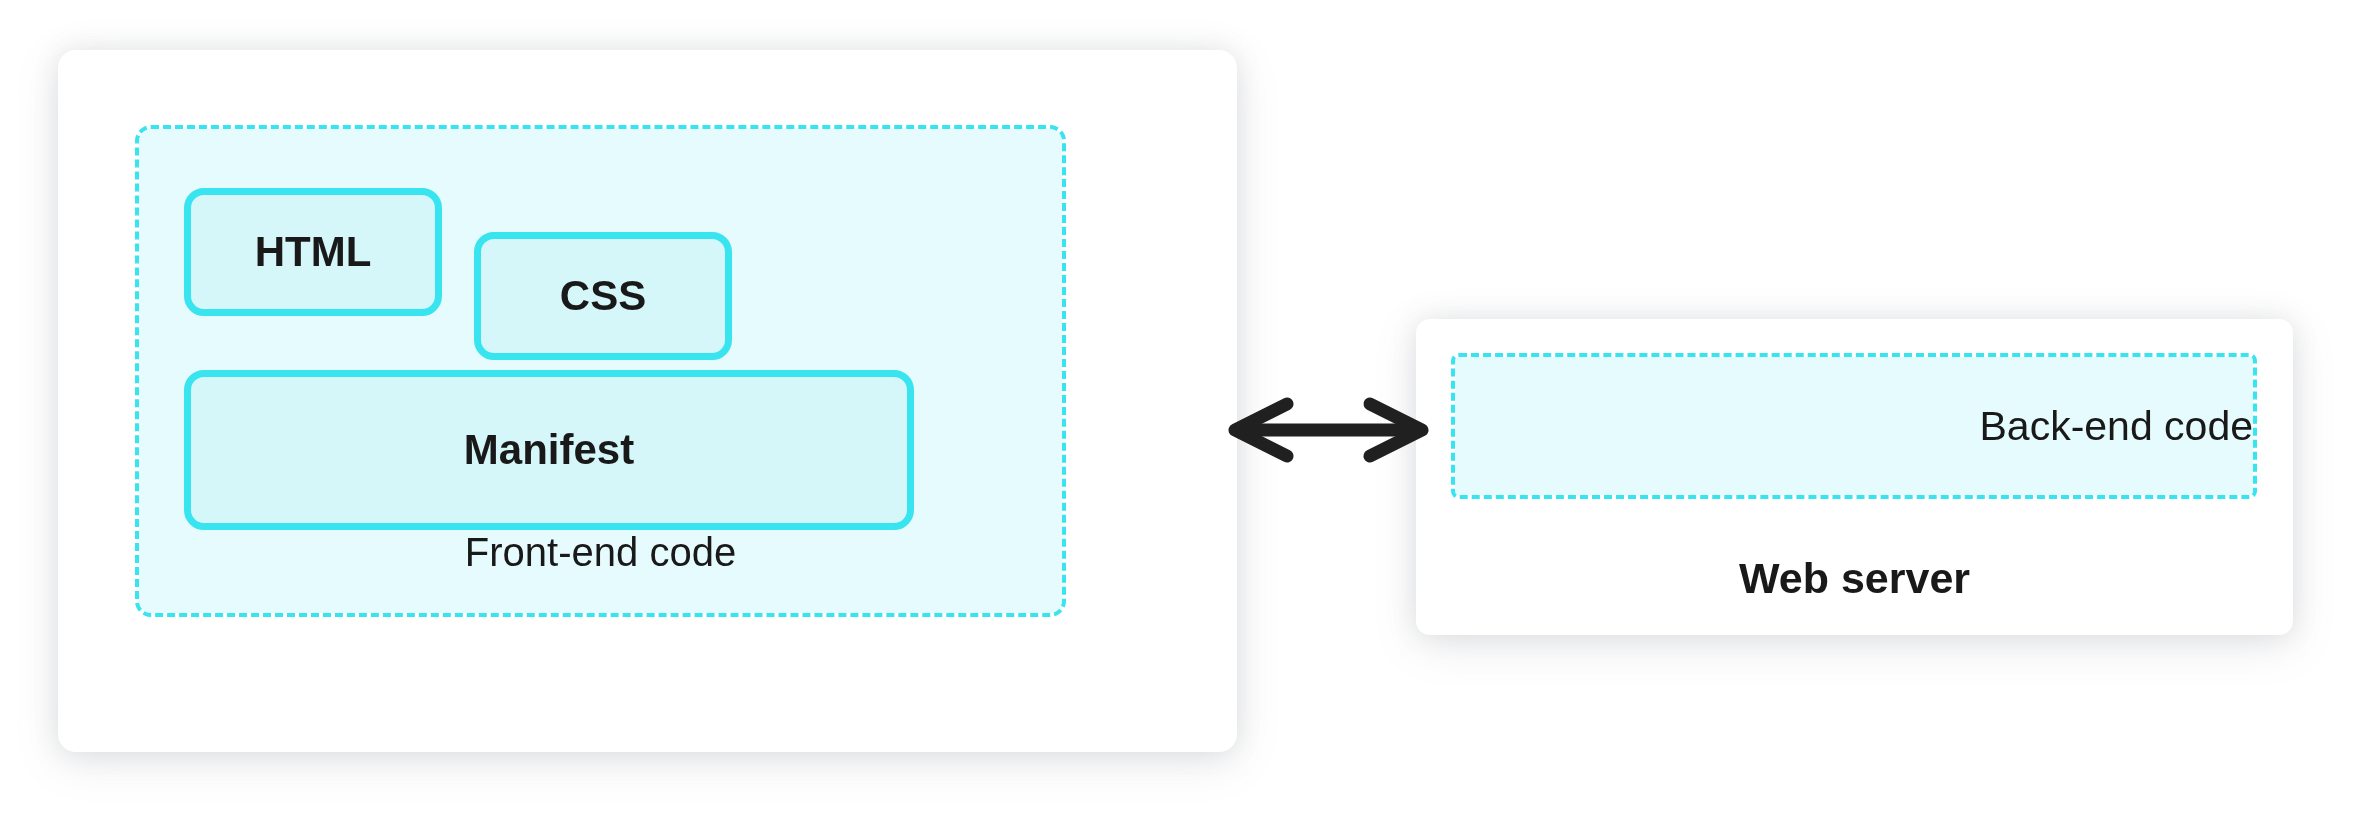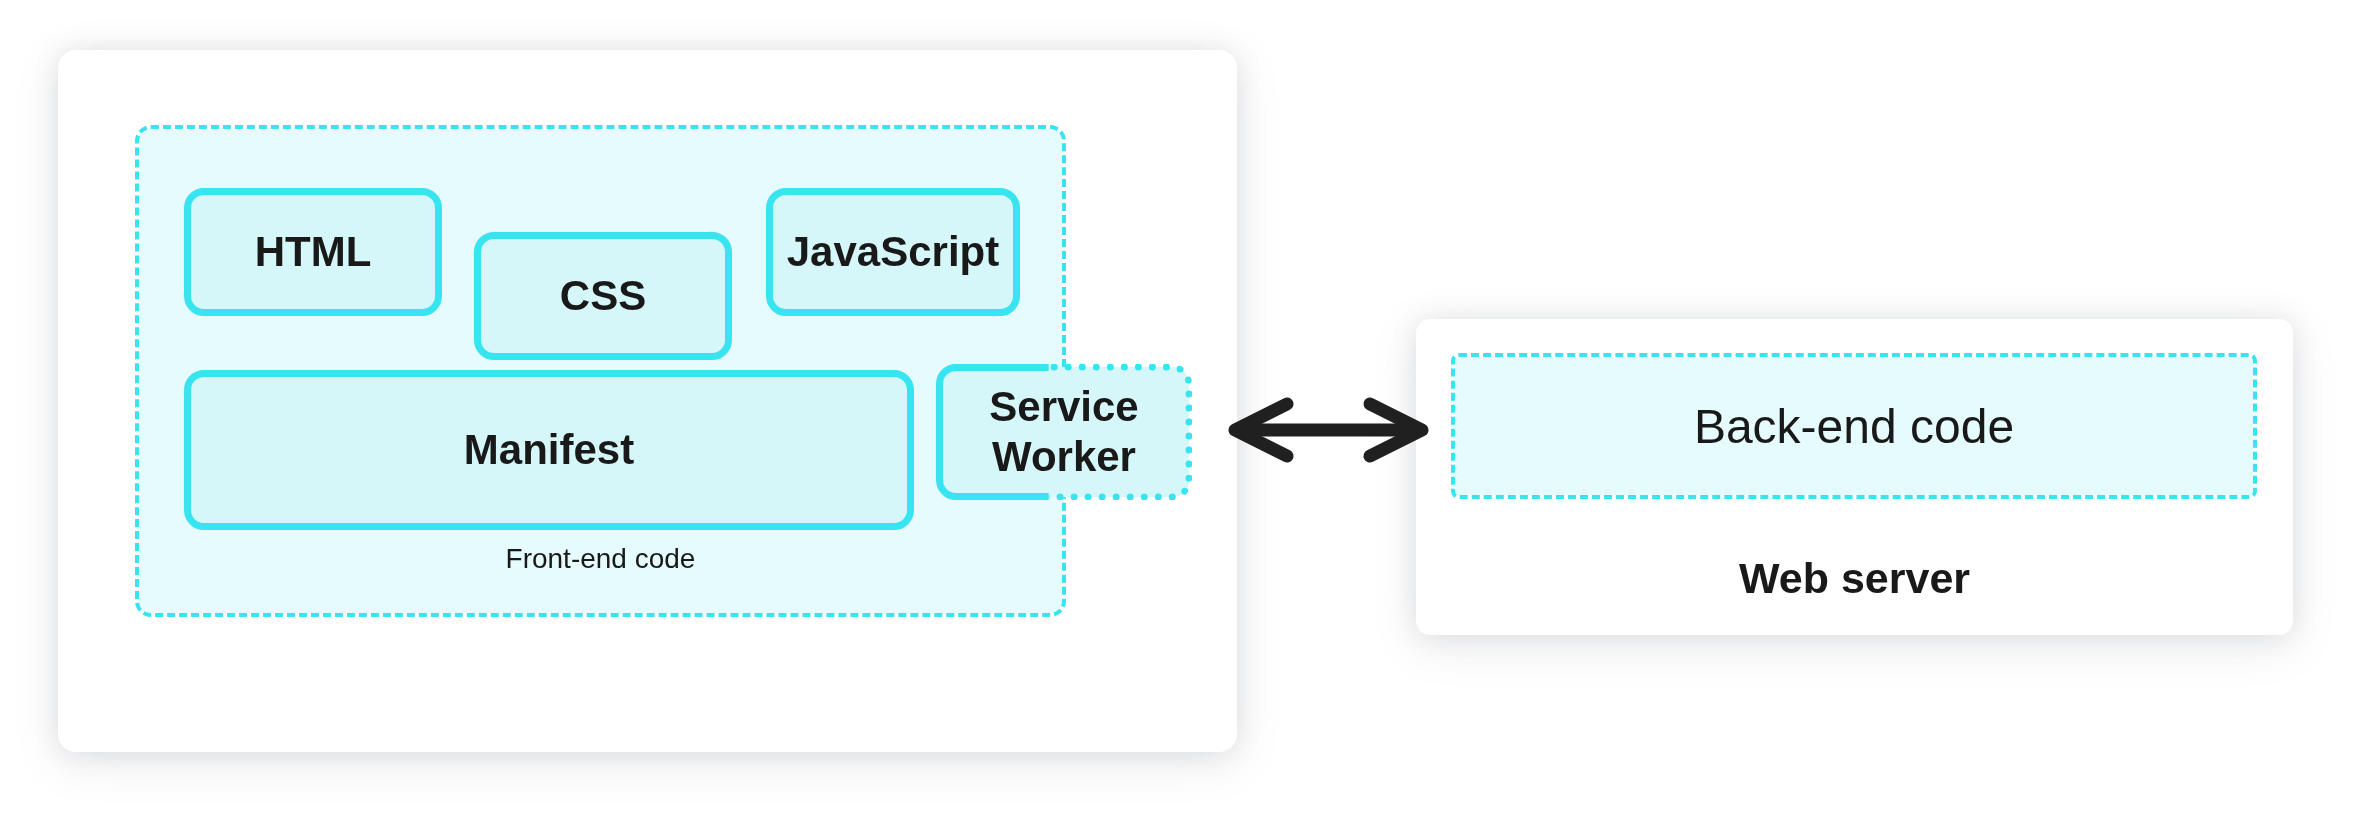--- a/index.html
+++ b/index.html
@@ -44,21 +44,21 @@
     font-weight:bold;font-size:42px;line-height:1.1;color:var(--text);
     text-align:right;
   }
   .box-html{left:45px;top:59px;width:258px;height:128px;}
   .box-css{left:335px;top:59px;width:258px;height:128px;margin-top:44px;}
   .box-js{left:627px;top:59px;width:254px;height:128px;}
   .box-manifest{left:45px;top:241px;width:730px;height:160px;}
 
   .frontend-label{
     position:absolute;left:0;bottom:38px;width:100%;
-    text-align:center;font-size:28px;font-weight:normal;color:var(--text);
+    text-align:center;font-size:40px;font-weight:normal;color:var(--text);
   }
   .card-label{
     position:absolute;left:0;bottom:32px;width:100%;
     text-align:center;font-size:43px;font-weight:bold;color:var(--text);
   }
 
   
   .sw{position:absolute;left:878px;top:314px;width:256px;height:136px;z-index:3;}
   .sw-fill{position:absolute;inset:3px;background:var(--box-fill);border-radius:16px;}
   .sw-edge{position:absolute;inset:0;border-radius:20px;pointer-events:none;}
@@ -72,53 +72,44 @@
   }
 
   .arrow{position:absolute;left:1225px;top:395px;width:207px;height:70px;color:var(--arrow);z-index:4;}
 
   .backend{
     position:absolute;left:35px;top:34px;width:806px;height:146px;
     border:4px dashed var(--accent);
     border-radius:8px;
     background:var(--container-fill);
     background-clip:padding-box;
-    display:flex;align-items:center;justify-content:center;
-    font-size:48px;font-weight:normal;color:var(--text);
+    display:flex;align-items:center;justify-content:flex-end;
+    font-size:41px;font-weight:normal;color:var(--text);
   }
 </style>
 </head>
 <body>
 
 <div class="canvas">
 
   <section class="card card-device">
 
     <div class="frontend">
       <div class="box box-html">
         <span>HTML</span>
       </div>
       <div class="box box-css">
         <span>CSS</span>
       </div>
-      <div class="box box-js">
-        <span>JavaScript</span>
-      </div>
       <div class="box box-manifest">
         <span>Manifest</span>
       </div>
       <div class="frontend-label">Front-end code</div>
     </div>
 
-    <div class="sw">
-      <div class="sw-fill"></div>
-      <div class="sw-edge solid"></div>
-      <div class="sw-edge dotted"></div>
-      <div class="sw-label">Service Worker</div>
-    </div>
 
   </section>
 
   <svg class="arrow" viewBox="0 0 207 70" fill="none" xmlns="http://www.w3.org/2000/svg">
     <path d="M14 35 H193" stroke="currentColor" stroke-width="13" stroke-linecap="round"></path>
     <path d="M62 9 L10 35 L62 61" stroke="currentColor" stroke-width="13" stroke-linecap="round" stroke-linejoin="round" fill="none"></path>
     <path d="M145 9 L197 35 L145 61" stroke="currentColor" stroke-width="13" stroke-linecap="round" stroke-linejoin="round" fill="none"></path>
   </svg>
 
   <section class="card card-server">

